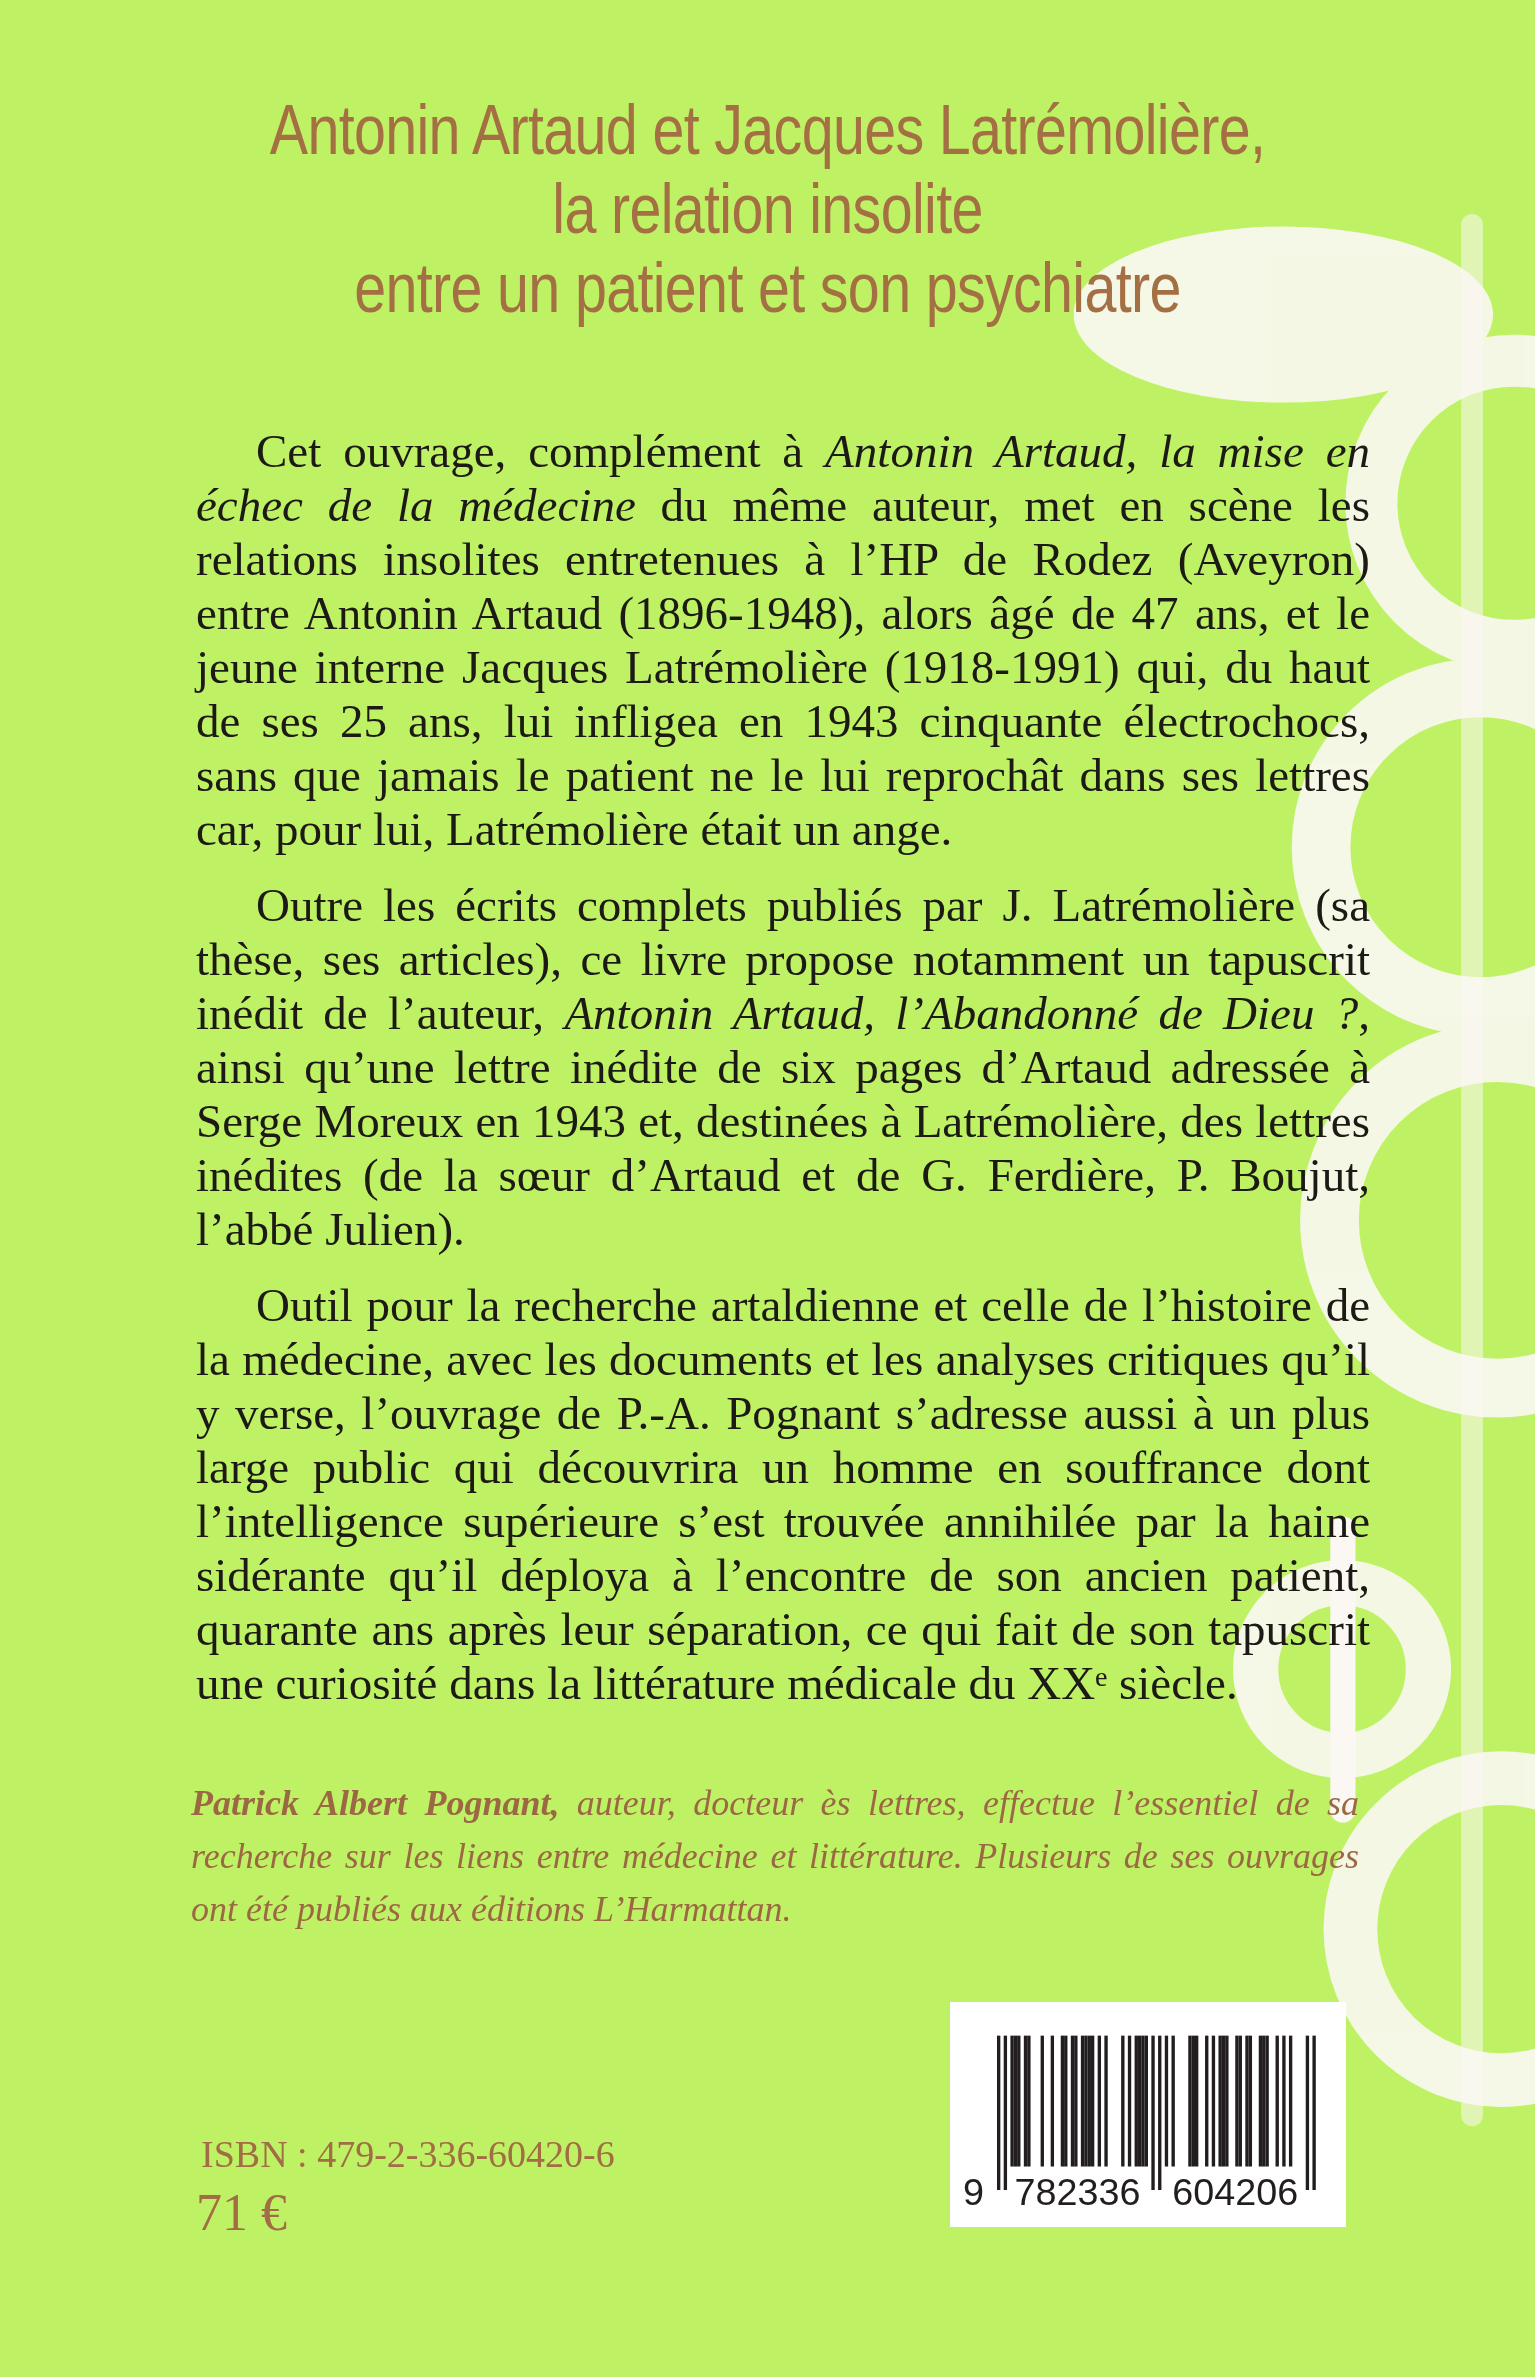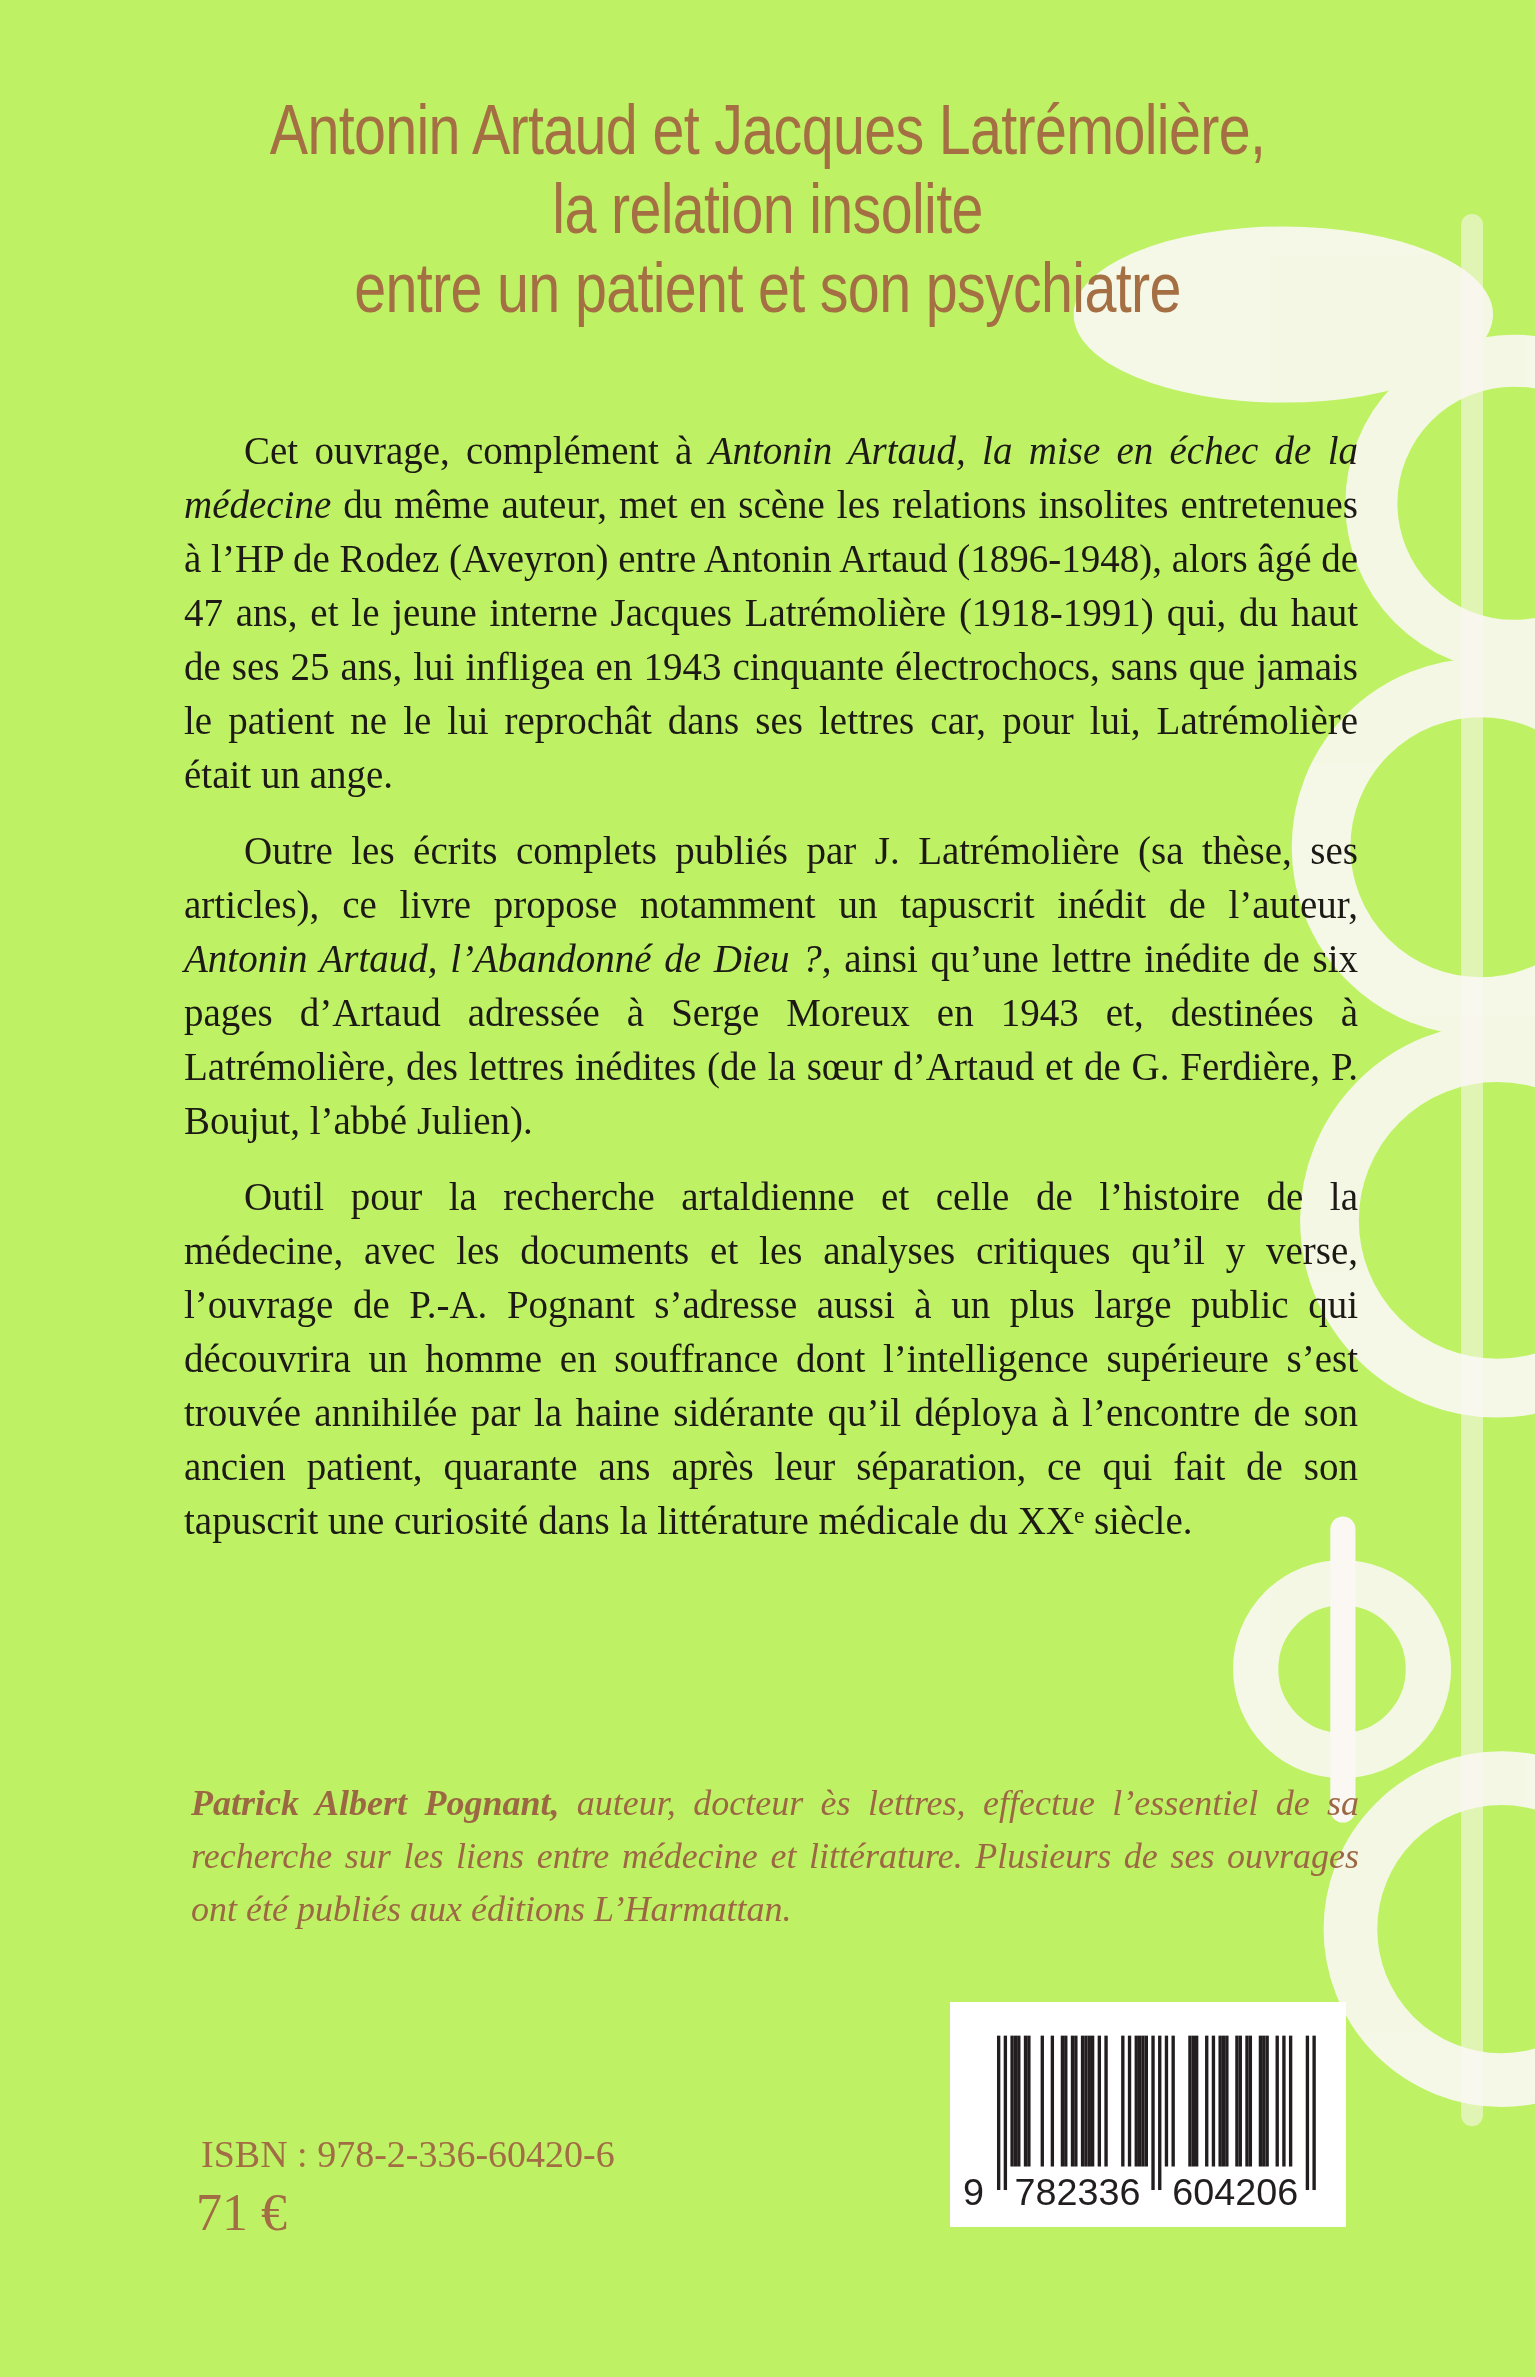--- a/index.html
+++ b/index.html
@@ -26,23 +26,23 @@
   .title-line{
     font-size:70px;
     line-height:79px;
     letter-spacing:-0.8px;
     transform:scaleX(0.82);
     transform-origin:50% 50%;
     white-space:nowrap;
   }
   
   .synopsis{
-    position:absolute;top:424px;left:184px;width:1174px;
+    position:absolute;top:424px;left:196px;width:1174px;
     color:#1d1a16;
-    font-size:39px;line-height:54px;
+    font-size:47px;line-height:54px;
     text-align:justify;
   }
   .synopsis p{
     margin:0 0 22px 0;
     text-indent:60px;
   }
   .seg-italic{font-style:italic;}
   .seg-bold-italic{font-style:italic;font-weight:bold;}
   
   .bio{
@@ -95,21 +95,21 @@
   </header>
 
   <main class="synopsis">
     <p><span>Cet ouvrage, complément à </span><span class="seg-italic">Antonin Artaud, la mise en échec de la médecine</span><span> du même auteur, met en scène les relations insolites entretenues à l’HP de Rodez (Aveyron) entre Antonin Artaud (1896-1948), alors âgé de 47 ans, et le jeune interne Jacques Latrémolière (1918-1991) qui, du haut de ses 25 ans, lui infligea en 1943 cinquante électrochocs, sans que jamais le patient ne le lui reprochât dans ses lettres car, pour lui, Latrémolière était un ange.</span></p>
     <p><span>Outre les écrits complets publiés par J. Latrémolière (sa thèse, ses articles), ce livre propose notamment un tapuscrit inédit de l’auteur, </span><span class="seg-italic">Antonin Artaud, l’Abandonné de Dieu ?</span><span>, ainsi qu’une lettre inédite de six pages d’Artaud adressée à Serge Moreux en 1943 et, destinées à Latrémolière, des lettres inédites (de la sœur d’Artaud et de G. Ferdière, P. Boujut, l’abbé Julien).</span></p>
     <p><span>Outil pour la recherche artaldienne et celle de l’histoire de la médecine, avec les documents et les analyses critiques qu’il y verse, l’ouvrage de P.-A. Pognant s’adresse aussi à un plus large public qui découvrira un homme en souffrance dont l’intelligence supérieure s’est trouvée annihilée par la haine sidérante qu’il déploya à l’encontre de son ancien patient, quarante ans après leur séparation, ce qui fait de son tapuscrit une curiosité dans la littérature médicale du XXᵉ siècle.</span></p>
   </main>
 
   <section class="bio"><span class="seg-bold-italic">Patrick Albert Pognant,</span><span class="seg-italic"> auteur, docteur ès lettres, effectue l’essentiel de sa recherche sur les liens entre médecine et littérature. Plusieurs de ses ouvrages ont été publiés aux éditions L’Harmattan.</span></section>
 
-  <div class="isbn">ISBN : 978-2-336-60420-6</div>
+  <div class="isbn">ISBN : 479-2-336-60420-6</div>
   <div class="price">71 €</div>
 
   <div class="barcode-box">
     <svg id="barcode-svg" viewBox="0 0 472 268" xmlns="http://www.w3.org/2000/svg">
         <rect x="56" y="40" width="4" height="184" fill="#221e1f"></rect>
         <rect x="64" y="40" width="4" height="184" fill="#221e1f"></rect>
         <rect x="72" y="40" width="4" height="156" fill="#221e1f"></rect>
         <rect x="76" y="40" width="4" height="156" fill="#221e1f"></rect>
         <rect x="80" y="40" width="4" height="156" fill="#221e1f"></rect>
         <rect x="88" y="40" width="4" height="156" fill="#221e1f"></rect>

